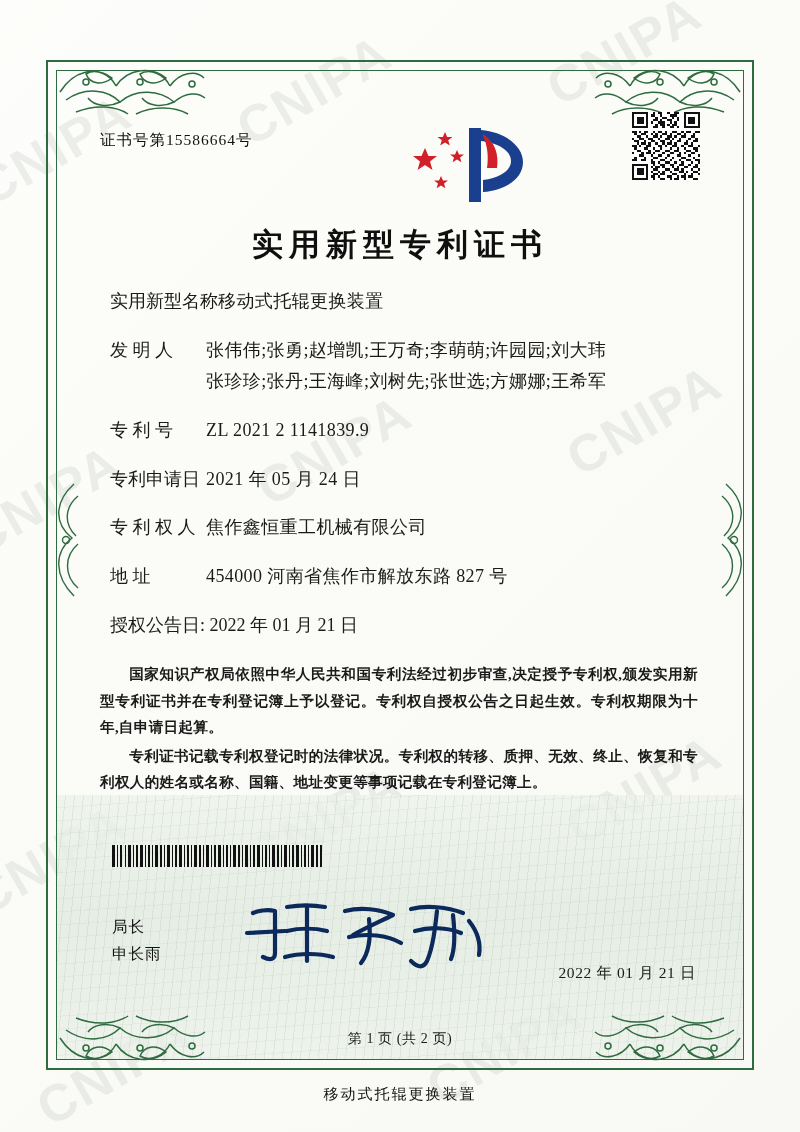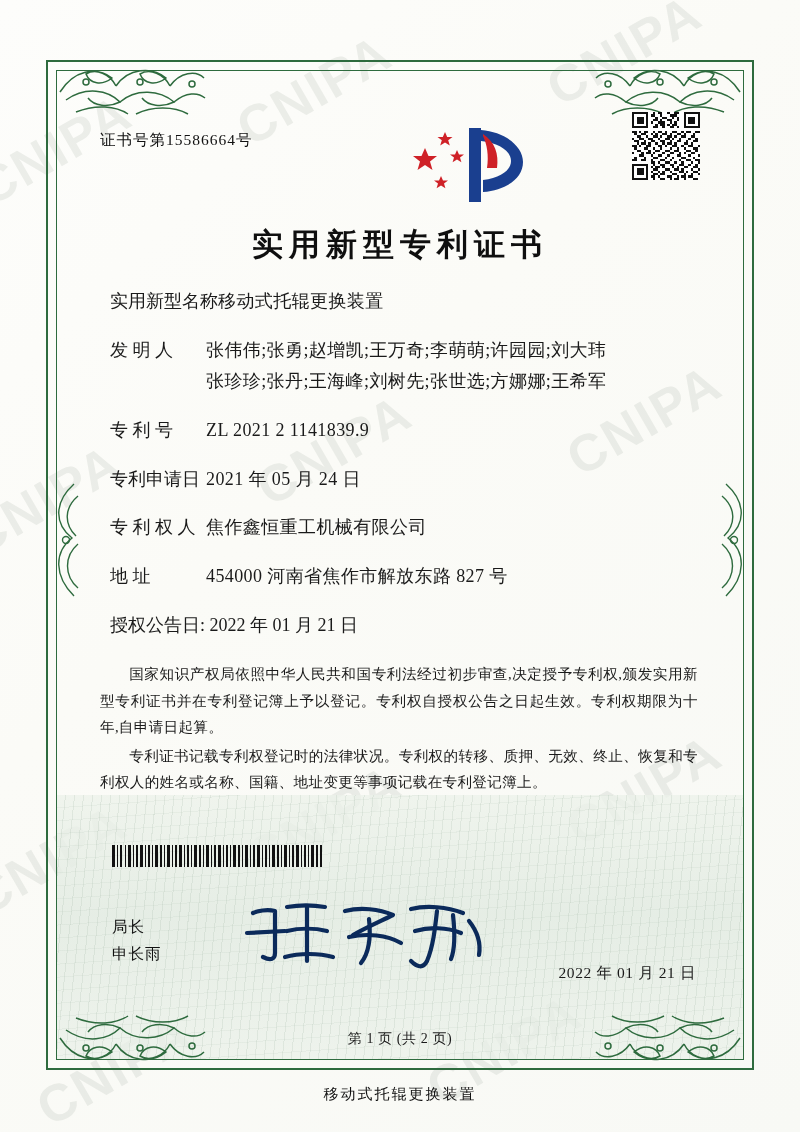--- a/index.html
+++ b/index.html
@@ -148,20 +148,21 @@
   }
   .pub-second .lbl { letter-spacing: 0.5px; }
 
   .paras {
     margin-top: 16px;
     font-size: 14.6px;
     line-height: 1.82;
     text-align: justify;
     letter-spacing: 0.3px;
     padding-right: 2px;
+    font-weight: bold;
   }
   .paras p { margin: 0 0 2px 0; text-indent: 2em; }
 
   
   .lower {
     position: absolute;
     left: 56px; right: 56px;
     top: 795px;
     bottom: 72px;
     background: linear-gradient(180deg, rgba(236,242,234,0.75) 0%, rgba(226,235,226,0.85) 45%, rgba(233,240,232,0.7) 100%);

